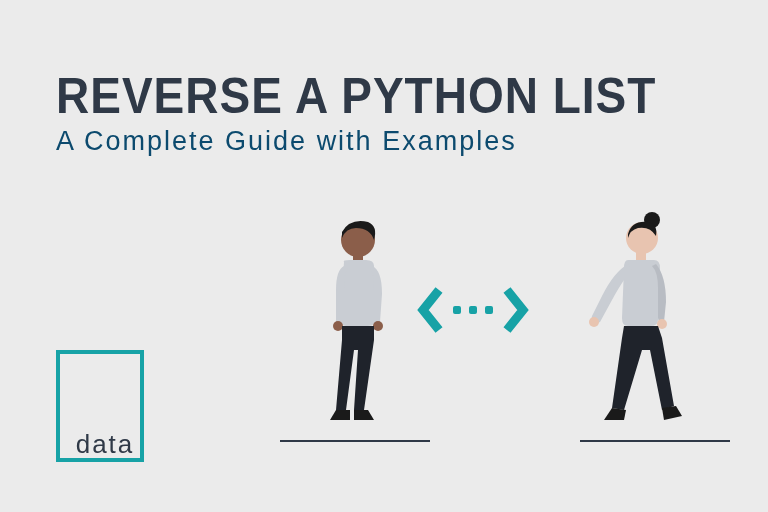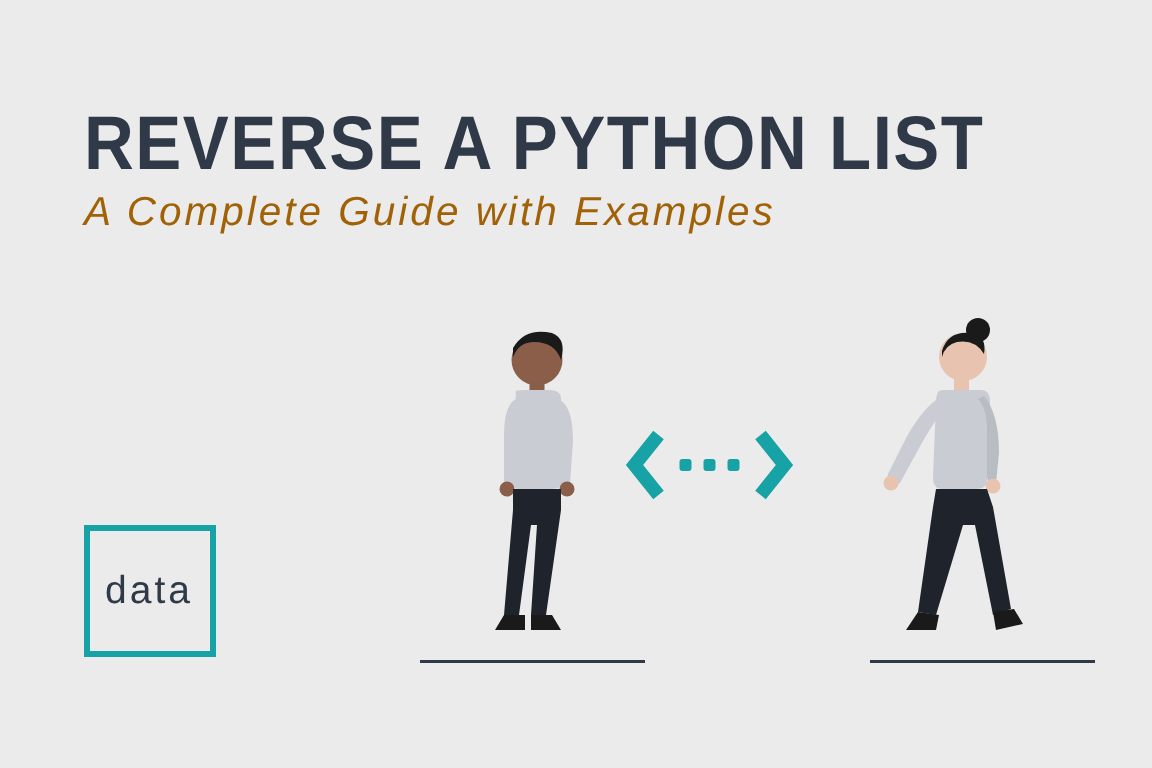--- a/index.html
+++ b/index.html
@@ -23,35 +23,35 @@
     font-family: Impact, "Arial Black", sans-serif;
     transform: scaleY(1.1);
   }
   .subtitle {
     position: absolute;
     left: 56px;
     top: 126px;
     font-size: 27px;
     font-weight: 400;
     letter-spacing: 2px;
-    color: #a16207;
-    font-style: italic;
+    color: #0c4a6e;
   }
   .logo {
     position: absolute;
     left: 56px;
     top: 350px;
     width: 88px;
-    height: 88px;
+    height: 112px;
     border: 4px solid #17a2a6;
     display: flex;
-    flex-direction: column;
+    flex-direction: row;
     justify-content: center;
     padding-left: 10px;
     line-height: 1.05;
+    align-items: flex-end;
   }
   .logo span {
     font-size: 26px;
     letter-spacing: 2px;
     color: #2f3947;
     font-weight: 400;
   }
   .logo .io {
     color: #17a2a6;
   }

